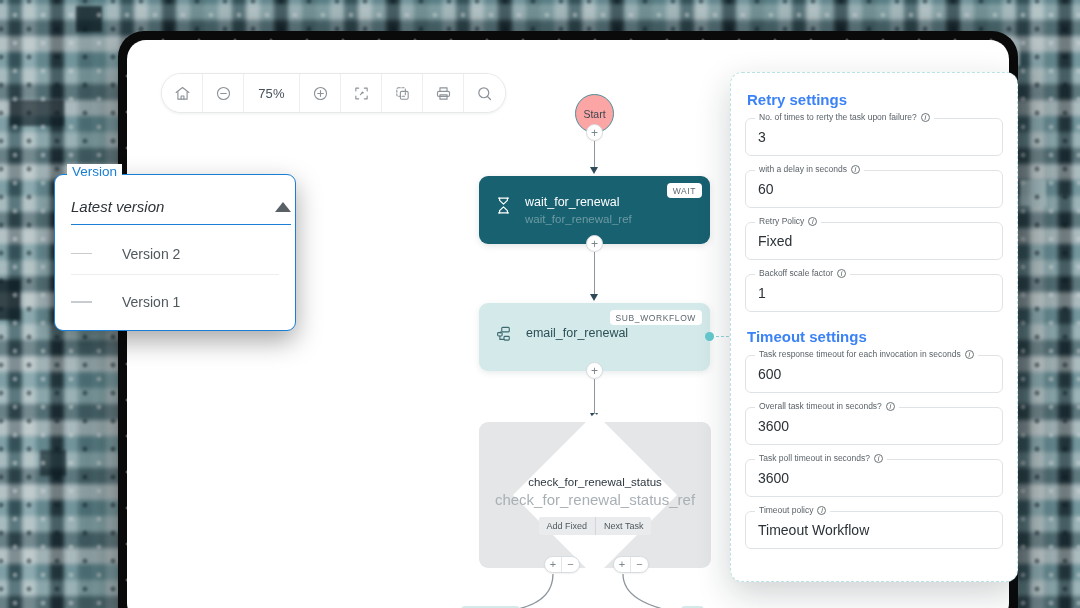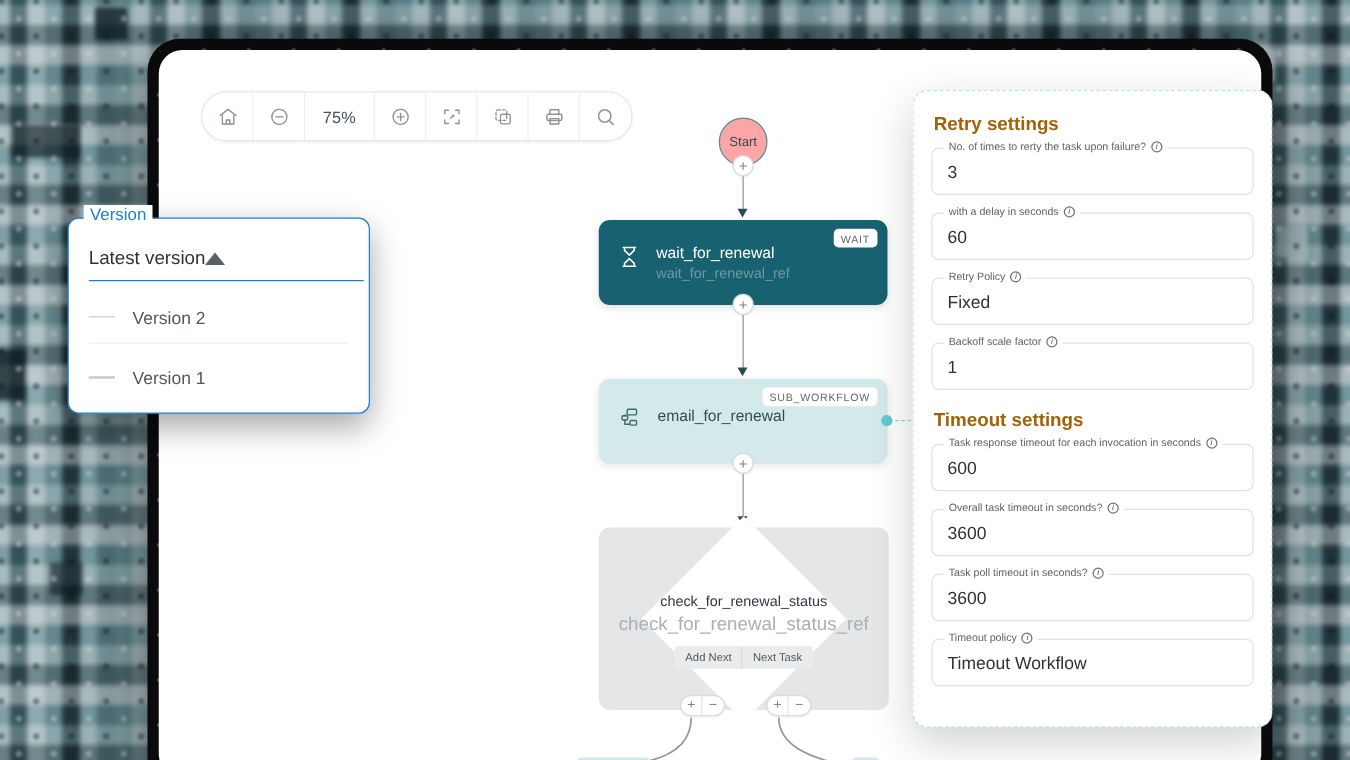--- a/index.html
+++ b/index.html
@@ -212,51 +212,52 @@
     background: #fff; border: 1.6px solid #1a7fd4; border-radius: 9px;
     box-shadow: 0 10px 26px rgba(0,0,0,.35);
   }
   .version-legend {
     position: absolute; left: 12px; top: -11px;
     background: #fff; padding: 0 5px;
     font-size: 13.5px; color: #1a7fd4;
   }
   .version-current {
     position: absolute; left: 16px; right: 4px; top: 14px; height: 36px;
-    display: flex; align-items: center; justify-content: flex-start;
+    display: flex; align-items: center; justify-content: space-between;
     border-bottom: 1.6px solid #1a7fd4;
     cursor: pointer;
+    font-style: italic;
   }
   .version-current-label { font-size: 15px; color: #2c3338; }
   .caret-up {
     width: 0; height: 0;
     border-left: 8px solid transparent; border-right: 8px solid transparent;
     border-bottom: 10px solid #5a6166;
   }
   .version-item {
     position: absolute; left: 16px; right: 16px; height: 42px;
-    display: flex; align-items: center; gap: 14px; cursor: pointer;
+    display: flex; align-items: center; gap: 30px; cursor: pointer;
     font-size: 14px; color: #50585e;
   }
   .version-item .dash-mark { width: 21px; height: 1.4px; background: #c7ccd0; flex: 0 0 auto; }
   .version-item.v2 { top: 58px; border-bottom: 1px solid #eceef0; }
   .version-item.v1 { top: 106px; }
 
   
   .settings-panel {
     position: absolute; left: 730px; top: 72px; width: 288px; height: 510px;
     background: #ffffff;
     border: 1.4px dashed #b9e2e2;
     border-radius: 12px;
     box-shadow: 0 12px 34px rgba(14,30,36,.20);
     padding: 14px 14px 0 14px;
     overflow: hidden;
   }
   .settings-title {
-    font-size: 15px; font-weight: bold; color: #a16207; margin: 4px 0 10px 2px;
+    font-size: 15px; font-weight: bold; color: #3b82f6; margin: 4px 0 10px 2px;
   }
   .settings-title.second { margin-top: 16px; }
   .field { position: relative; margin-bottom: 14px; }
   .field-label {
     position: absolute; left: 10px; top: -6px; background: #fff; padding: 0 4px;
     font-size: 8.5px; color: #5a6268; white-space: nowrap;
     display: flex; align-items: center; gap: 4px;
   }
   .info-i {
     display: inline-flex; align-items: center; justify-content: center;
@@ -400,21 +401,21 @@
 
         <div class="edge" style="left:467px; top:339px; height:36px;"></div>
         <div class="arrow-head" style="left:463px; top:373px;"></div>
 
         <div class="decision-card">
           <div class="diamond"></div>
           <div class="diamond-content">
             <div class="dec-title">check_for_renewal_status</div>
             <div class="dec-ref">check_for_renewal_status_ref</div>
             <div class="dec-btns">
-              <div class="dec-btn">Add Next</div>
+              <div class="dec-btn">Add Fixed</div>
               <div class="dec-btn">Next Task</div>
             </div>
           </div>
         </div>
 
         <div class="pm-pill" style="left:417px; top:516px;">
           <span>+</span>
           <span>−</span>
         </div>
         <div class="pm-pill" style="left:486px; top:516px;">

